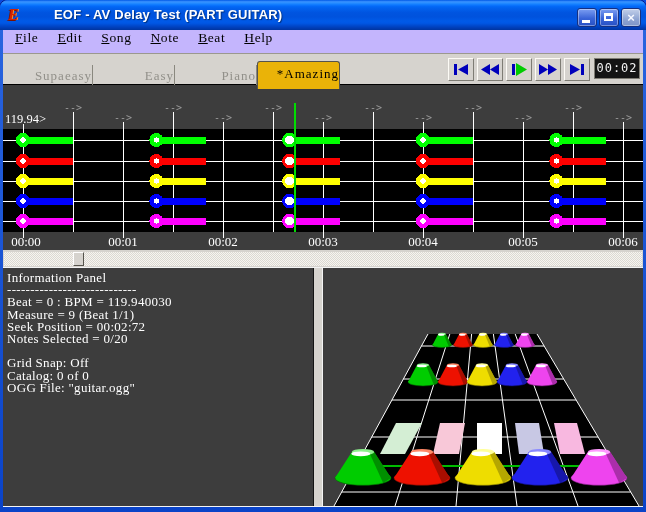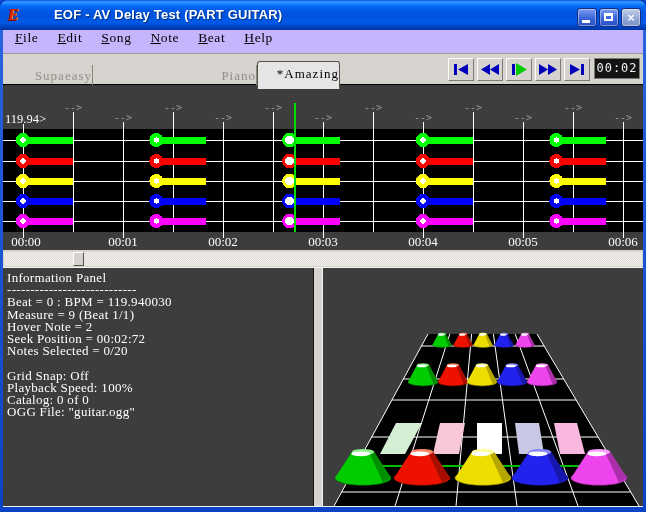--- a/index.html
+++ b/index.html
@@ -26,21 +26,21 @@
     font:bold 13px/16px "Liberation Sans",sans-serif;}
   
   .menubar{position:absolute;left:3px;top:30px;width:640px;height:24px;background:#c4b5fd;
     border-bottom:1px solid #9b988f;box-sizing:border-box;display:flex;align-items:flex-start;padding-left:12px;}
   .menu-item{font:13.5px/16px "Liberation Serif",serif;color:#000;margin-right:19px;letter-spacing:.6px;cursor:default;}
   
   .toolbar{position:absolute;left:3px;top:54px;width:640px;height:31px;background:#d6d3ce;
     border-bottom:1px solid #000;box-sizing:border-box;}
   .tab{position:absolute;top:5px;height:22px;width:81px;text-align:right;
     font:13px/22px "Liberation Serif",serif;color:#92908a;letter-spacing:1px;border-right:1px solid #8a887f;margin-top:6px;}
-  .tab.active{top:1px;height:27px;line-height:24px;color:#000;background:#e5e5e5;
+  .tab.active{top:1px;height:27px;line-height:24px;color:#000;background:#eab308;
     border:1px solid #55534c;border-bottom:none;border-radius:3px 3px 0 0;z-index:2;}
   .transport{position:absolute;top:4px;left:445px;display:flex;}
   .t-btn{width:26px;height:23px;margin-right:3px;background:#d6d3ce;position:relative;
     border-top:1px solid #fdfbf6;border-left:1px solid #fdfbf6;border-right:1px solid #7e7c74;border-bottom:1px solid #7e7c74;
     box-sizing:border-box;}
   .t-btn svg{position:absolute;left:0;top:0;}
   .time-box{width:46px;height:21px;margin-left:1px;background:#141414;border:1px solid #7e7c74;
     box-sizing:border-box;color:#f2f2f2;font:12px/19px "DejaVu Sans Mono",monospace;text-align:center;letter-spacing:1px;}
   
   .pianoroll{position:absolute;left:3px;top:85px;width:640px;height:165px;background:#3d3d3d;}
@@ -81,20 +81,21 @@
   <span class="menu-item"><u>F</u><span>ile</span></span>
   <span class="menu-item"><u>E</u><span>dit</span></span>
   <span class="menu-item"><u>S</u><span>ong</span></span>
   <span class="menu-item"><u>N</u><span>ote</span></span>
   <span class="menu-item"><u>B</u><span>eat</span></span>
   <span class="menu-item"><u>H</u><span>elp</span></span>
 </div>
 
 <div class="toolbar">
   <div class="tab" style="left:8px;">Supaeasy</div>
+  <div class="tab" style="left:90px;">Easy</div>
   <div class="tab" style="left:172px;">Piano</div>
   <div class="tab active" style="left:254px;">*Amazing</div>
 
   <div class="transport">
     <div class="t-btn">
       <svg width="24" height="21" viewBox="0 0 24 21">
         <rect x="5" y="5" width="3" height="11" fill="#0000bb"></rect>
           <polygon points="19,5 19,16 9,10.5" fill="#0000bb"></polygon>
         </svg>
     </div>
@@ -309,26 +310,24 @@
     <div class="scrollthumb"></div>
   </div>
 </div>
 
 <div class="bottom">
   <div class="infopanel">
     <div class="info-line">Information Panel</div>
     <div class="info-line">----------------------------</div>
     <div class="info-line">Beat = 0 : BPM = 119.940030</div>
     <div class="info-line">Measure = 9 (Beat 1/1)</div>
-    <div class="info-line">Hover Note = 2</div>
     <div class="info-line">Seek Position = 00:02:72</div>
     <div class="info-line">Notes Selected = 0/20</div>
     <div class="info-line"></div>
     <div class="info-line">Grid Snap: Off</div>
-    <div class="info-line">Playback Speed: 100%</div>
     <div class="info-line">Catalog: 0 of 0</div>
     <div class="info-line">OGG File: "guitar.ogg"</div>
   </div>
   <div class="divider"></div>
   <div class="preview">
     <svg id="pv-svg" width="321" height="238">
         <rect x="0" y="0" width="321" height="238" fill="#3d3d3d"></rect>
         <rect x="0" y="0" width="1" height="238" fill="#f4f4f4"></rect>
         <polygon points="106 66 215 66 317 238 12 238" fill="#000"></polygon>
         <line x1="106" y1="66" x2="12" y2="238" stroke="#fff" stroke-width="1"></line>

